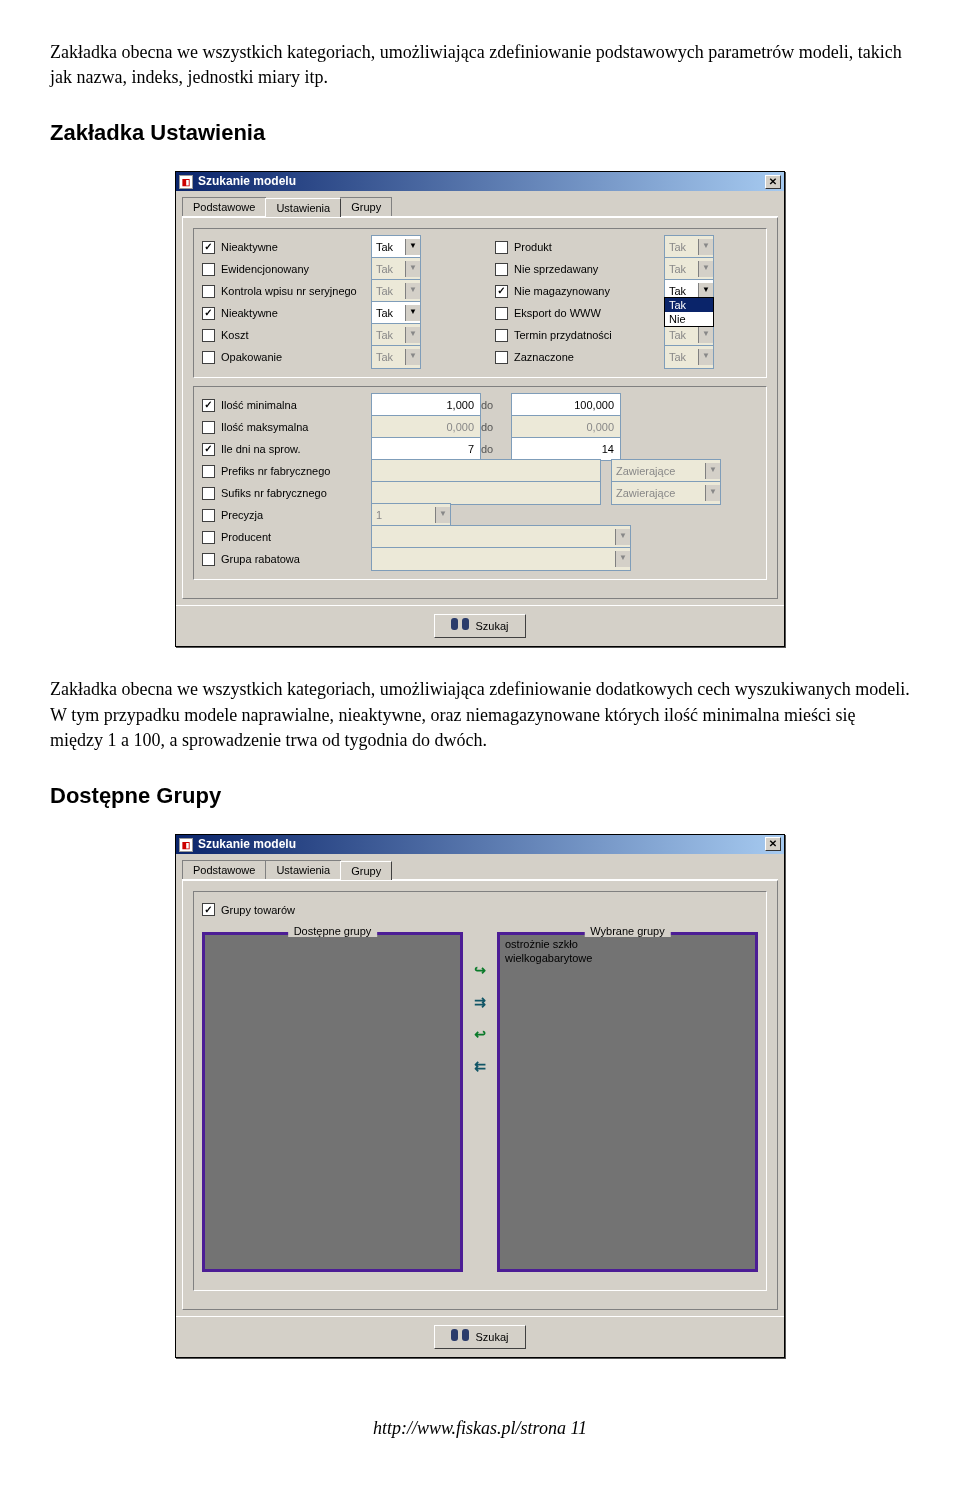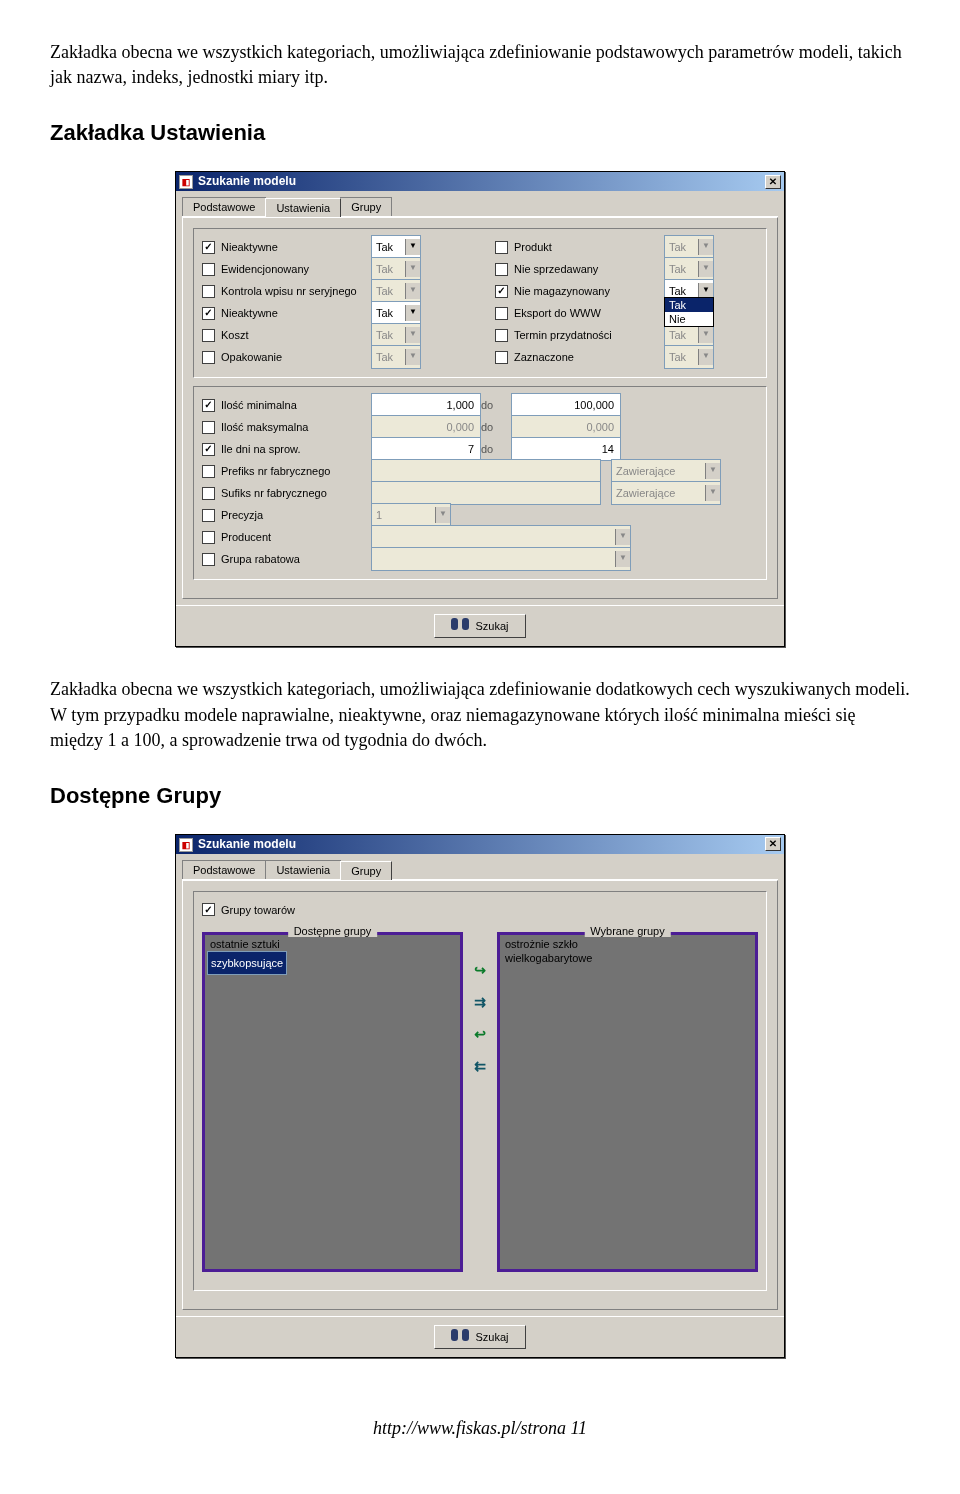--- a/index.html
+++ b/index.html
@@ -277,24 +277,20 @@
   </div>
   <div class="panel">
     <div class="group" style="height:400px">
       <div class="row">
         <span class="cb on"></span>
         <span class="lbl">Grupy towarów</span>
       </div>
       <div class="grp-body" style="margin-top:12px;position:relative">
         <div class="listbox">
           <div class="list-head">Dostępne grupy</div>
-          <div class="items">
-            <div class="it">ostatnie sztuki</div>
-            <div class="it sel">szybkopsujące</div>
-          </div>
         </div>
         <div class="midbtns">
           <div class="ib">↪</div>
           <div class="ib" style="color:#156">⇉</div>
           <div class="ib">↩</div>
           <div class="ib" style="color:#156">⇇</div>
         </div>
         <div class="listbox">
           <div class="list-head">Wybrane grupy</div>
           <div class="items">

